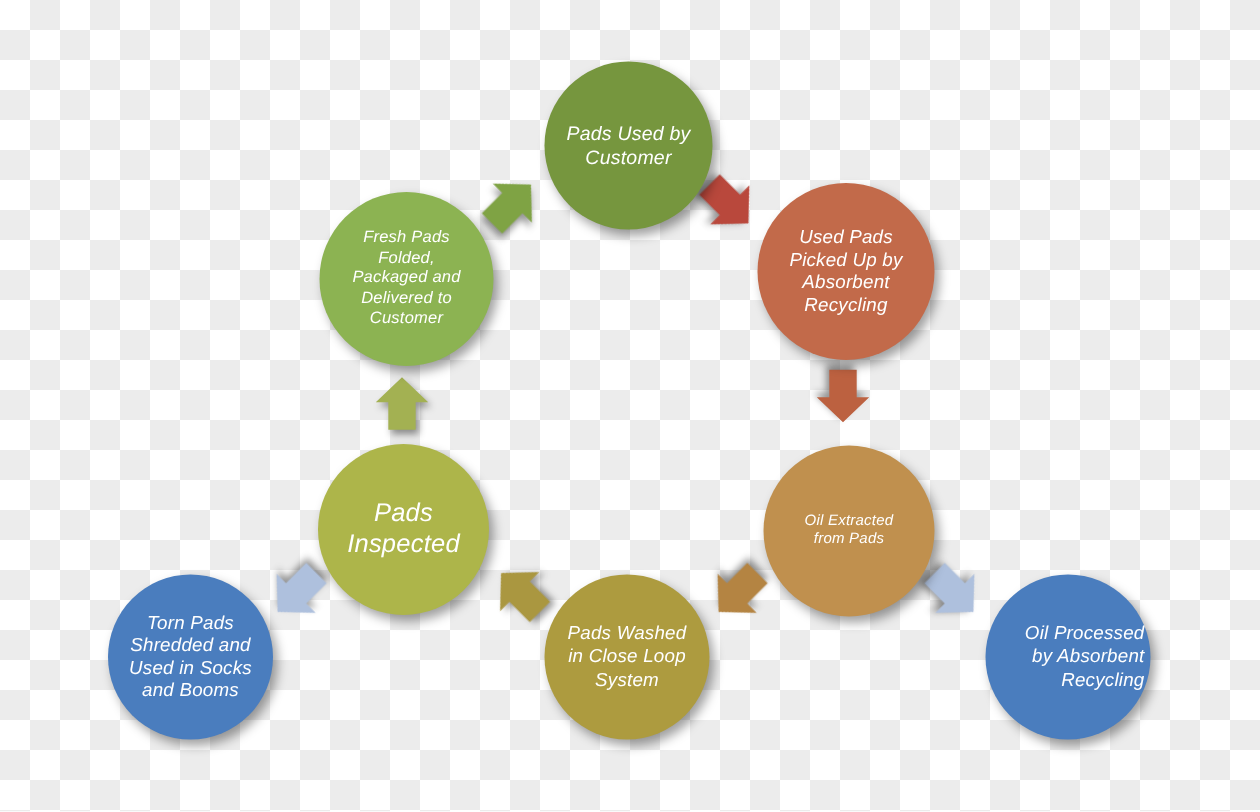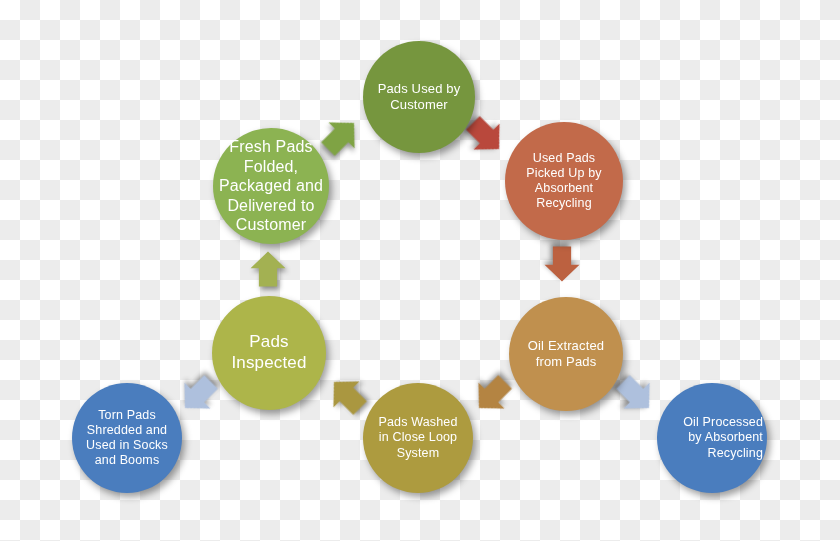--- a/index.html
+++ b/index.html
@@ -18,20 +18,21 @@
     width: 840px;
     height: 541px;
     overflow: hidden;
     
     background-color: #ffffff;
     background-image:
       linear-gradient(45deg, #ececec 25%, transparent 25%, transparent 75%, #ececec 75%),
       linear-gradient(45deg, #ececec 25%, transparent 25%, transparent 75%, #ececec 75%);
     background-size: 40px 40px;
     background-position: 0 0, 20px 20px;
+    font-style: italic;
   }
 
   
   .node {
     position: absolute;
     border-radius: 50%;
     box-sizing: border-box;
     display: flex;
     align-items: center;
     justify-content: center;
@@ -102,21 +103,21 @@
     <div class="node" style="left: 363px; top: 41px; width: 112px; height: 112px; background-color: rgb(118, 150, 62); font-size: 13px;">
       <span class="label">Pads Used by
 Customer</span>
     </div>
     <div class="node" style="left: 505px; top: 122px; width: 118px; height: 118px; background-color: rgb(194, 106, 74); font-size: 12.5px;">
       <span class="label">Used Pads
 Picked Up by
 Absorbent
 Recycling</span>
     </div>
-    <div class="node" style="left: 509px; top: 297px; width: 114px; height: 114px; background-color: rgb(192, 144, 78); font-size: 13px;">
+    <div class="node" style="left: 509px; top: 297px; width: 114px; height: 114px; background-color: rgb(192, 144, 78); font-size: 10px;">
       <span class="label">Oil Extracted
 from Pads</span>
     </div>
     <div class="node" style="left: 657px; top: 383px; width: 110px; height: 110px; background-color: rgb(74, 125, 190); font-size: 12.5px; text-align: right;">
       <span class="label">Oil Processed
 by Absorbent
 Recycling</span>
     </div>
     <div class="node" style="left: 72px; top: 383px; width: 110px; height: 110px; background-color: rgb(74, 125, 190); font-size: 12.5px;">
       <span class="label">Torn Pads
@@ -126,20 +127,20 @@
     </div>
     <div class="node" style="left: 363px; top: 383px; width: 110px; height: 110px; background-color: rgb(173, 155, 63); font-size: 12.5px;">
       <span class="label">Pads Washed
 in Close Loop
 System</span>
     </div>
     <div class="node" style="left: 212px; top: 296px; width: 114px; height: 114px; background-color: rgb(173, 181, 74); font-size: 17px;">
       <span class="label">Pads
 Inspected</span>
     </div>
-    <div class="node" style="left: 213px; top: 128px; width: 116px; height: 116px; background-color: rgb(140, 179, 82); font-size: 16px;">
+    <div class="node" style="left: 213px; top: 128px; width: 116px; height: 116px; background-color: rgb(140, 179, 82); font-size: 11px;">
       <span class="label">Fresh Pads
 Folded,
 Packaged and
 Delivered to
 Customer</span>
     </div>
   </div>
 
 </body></html>

